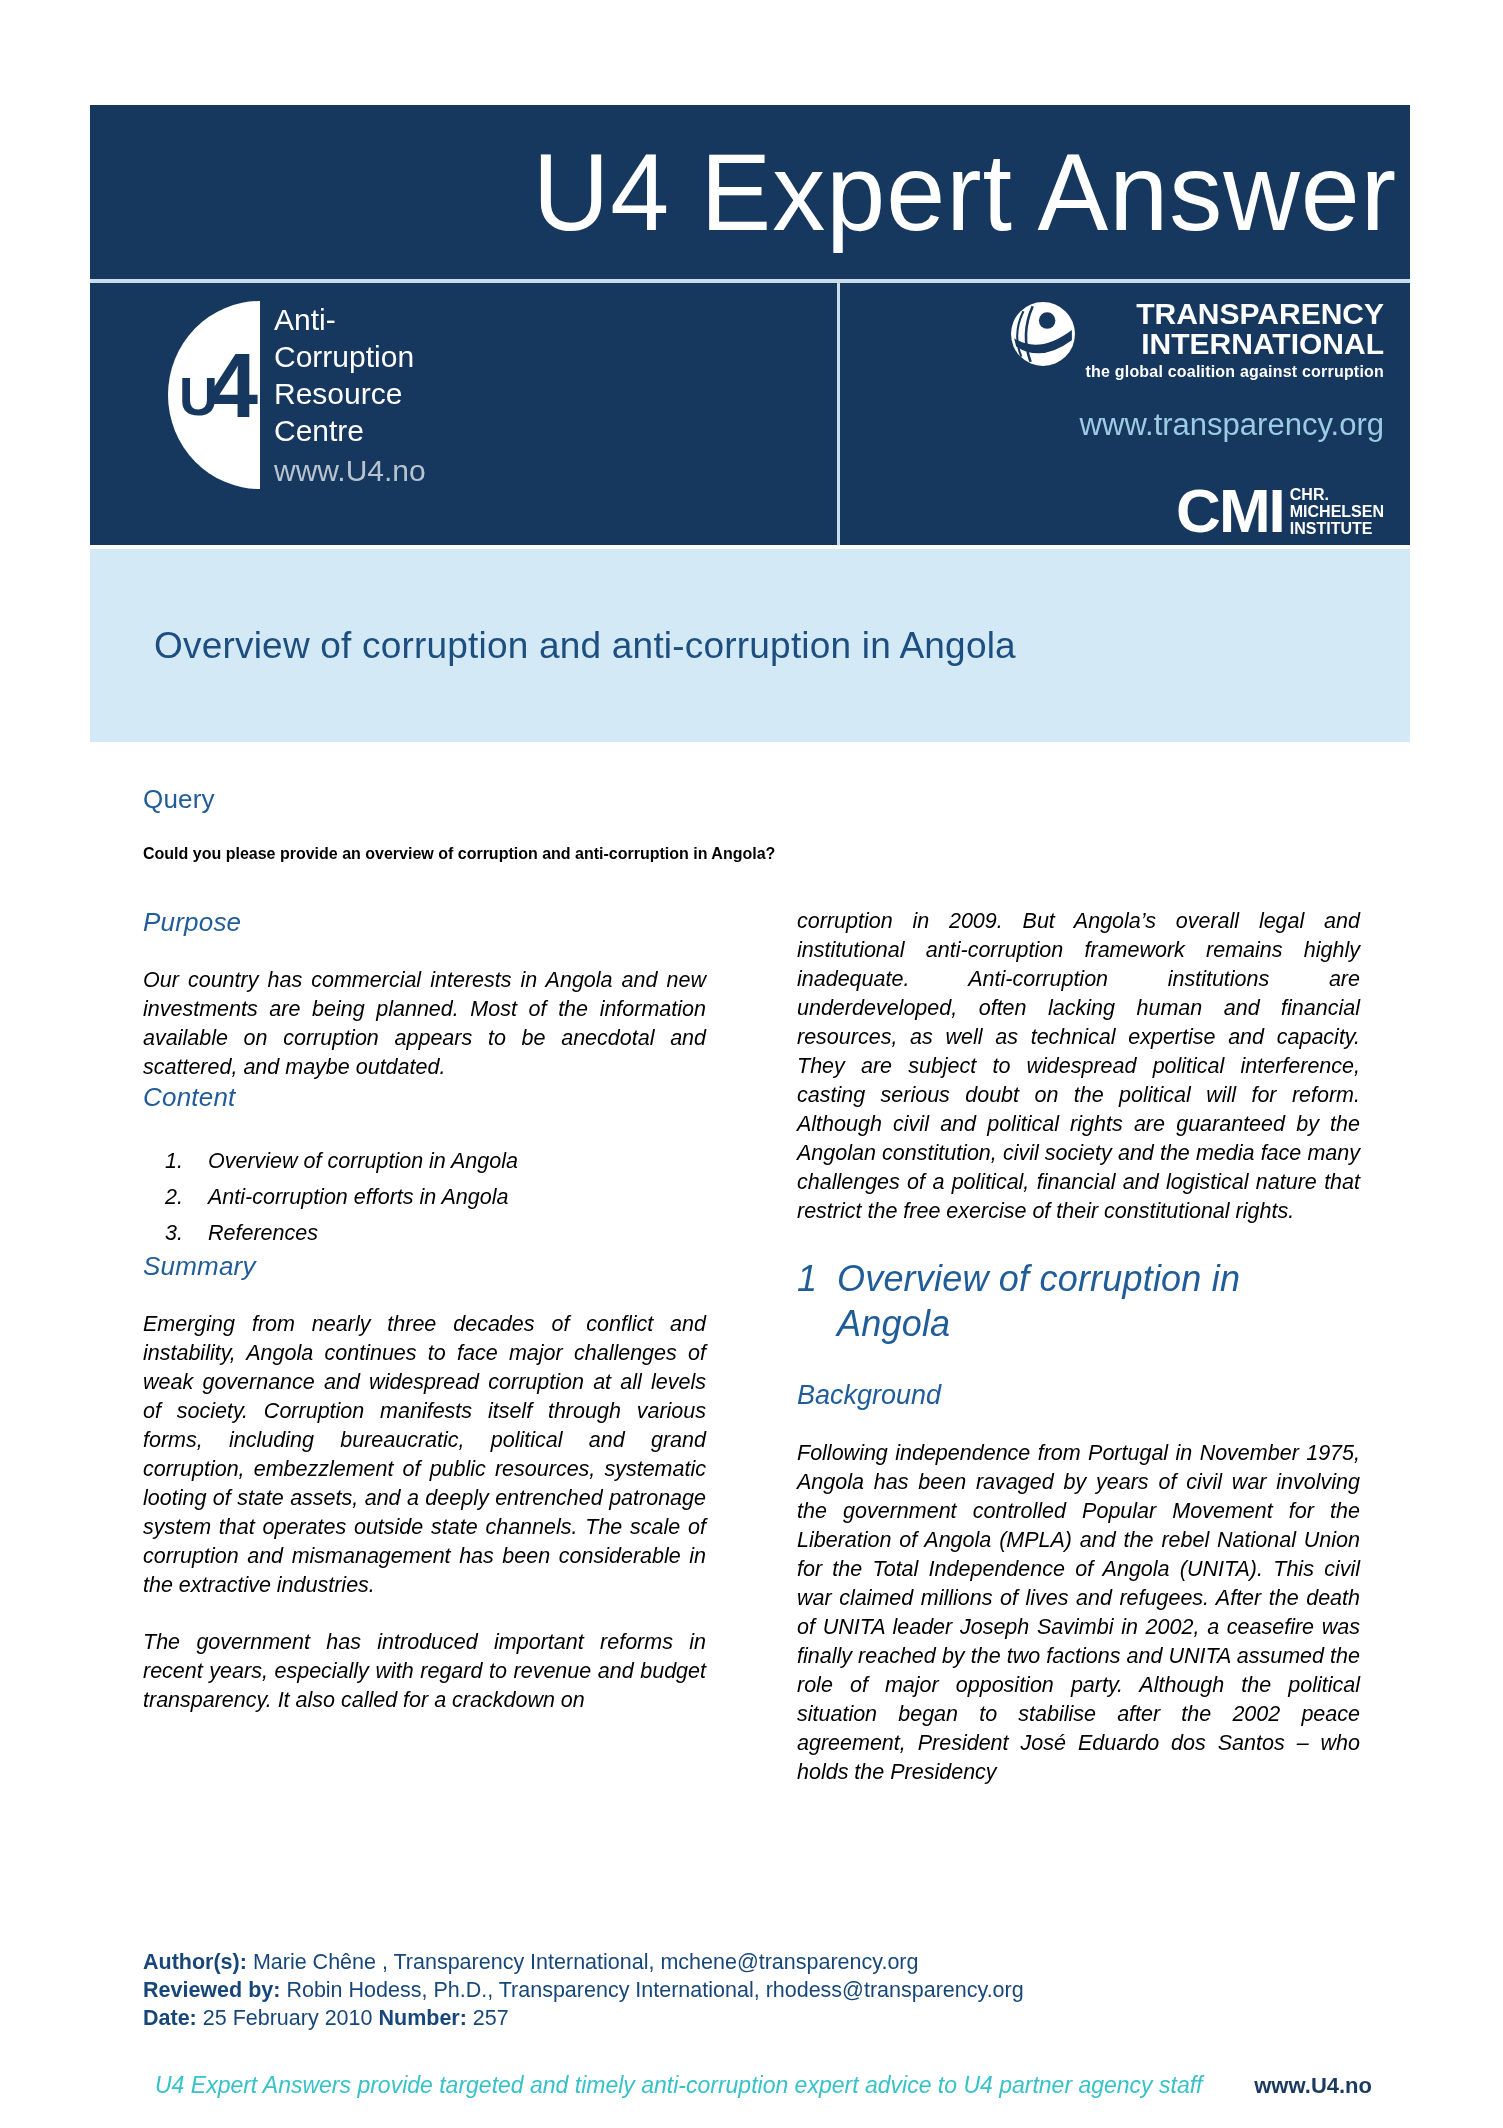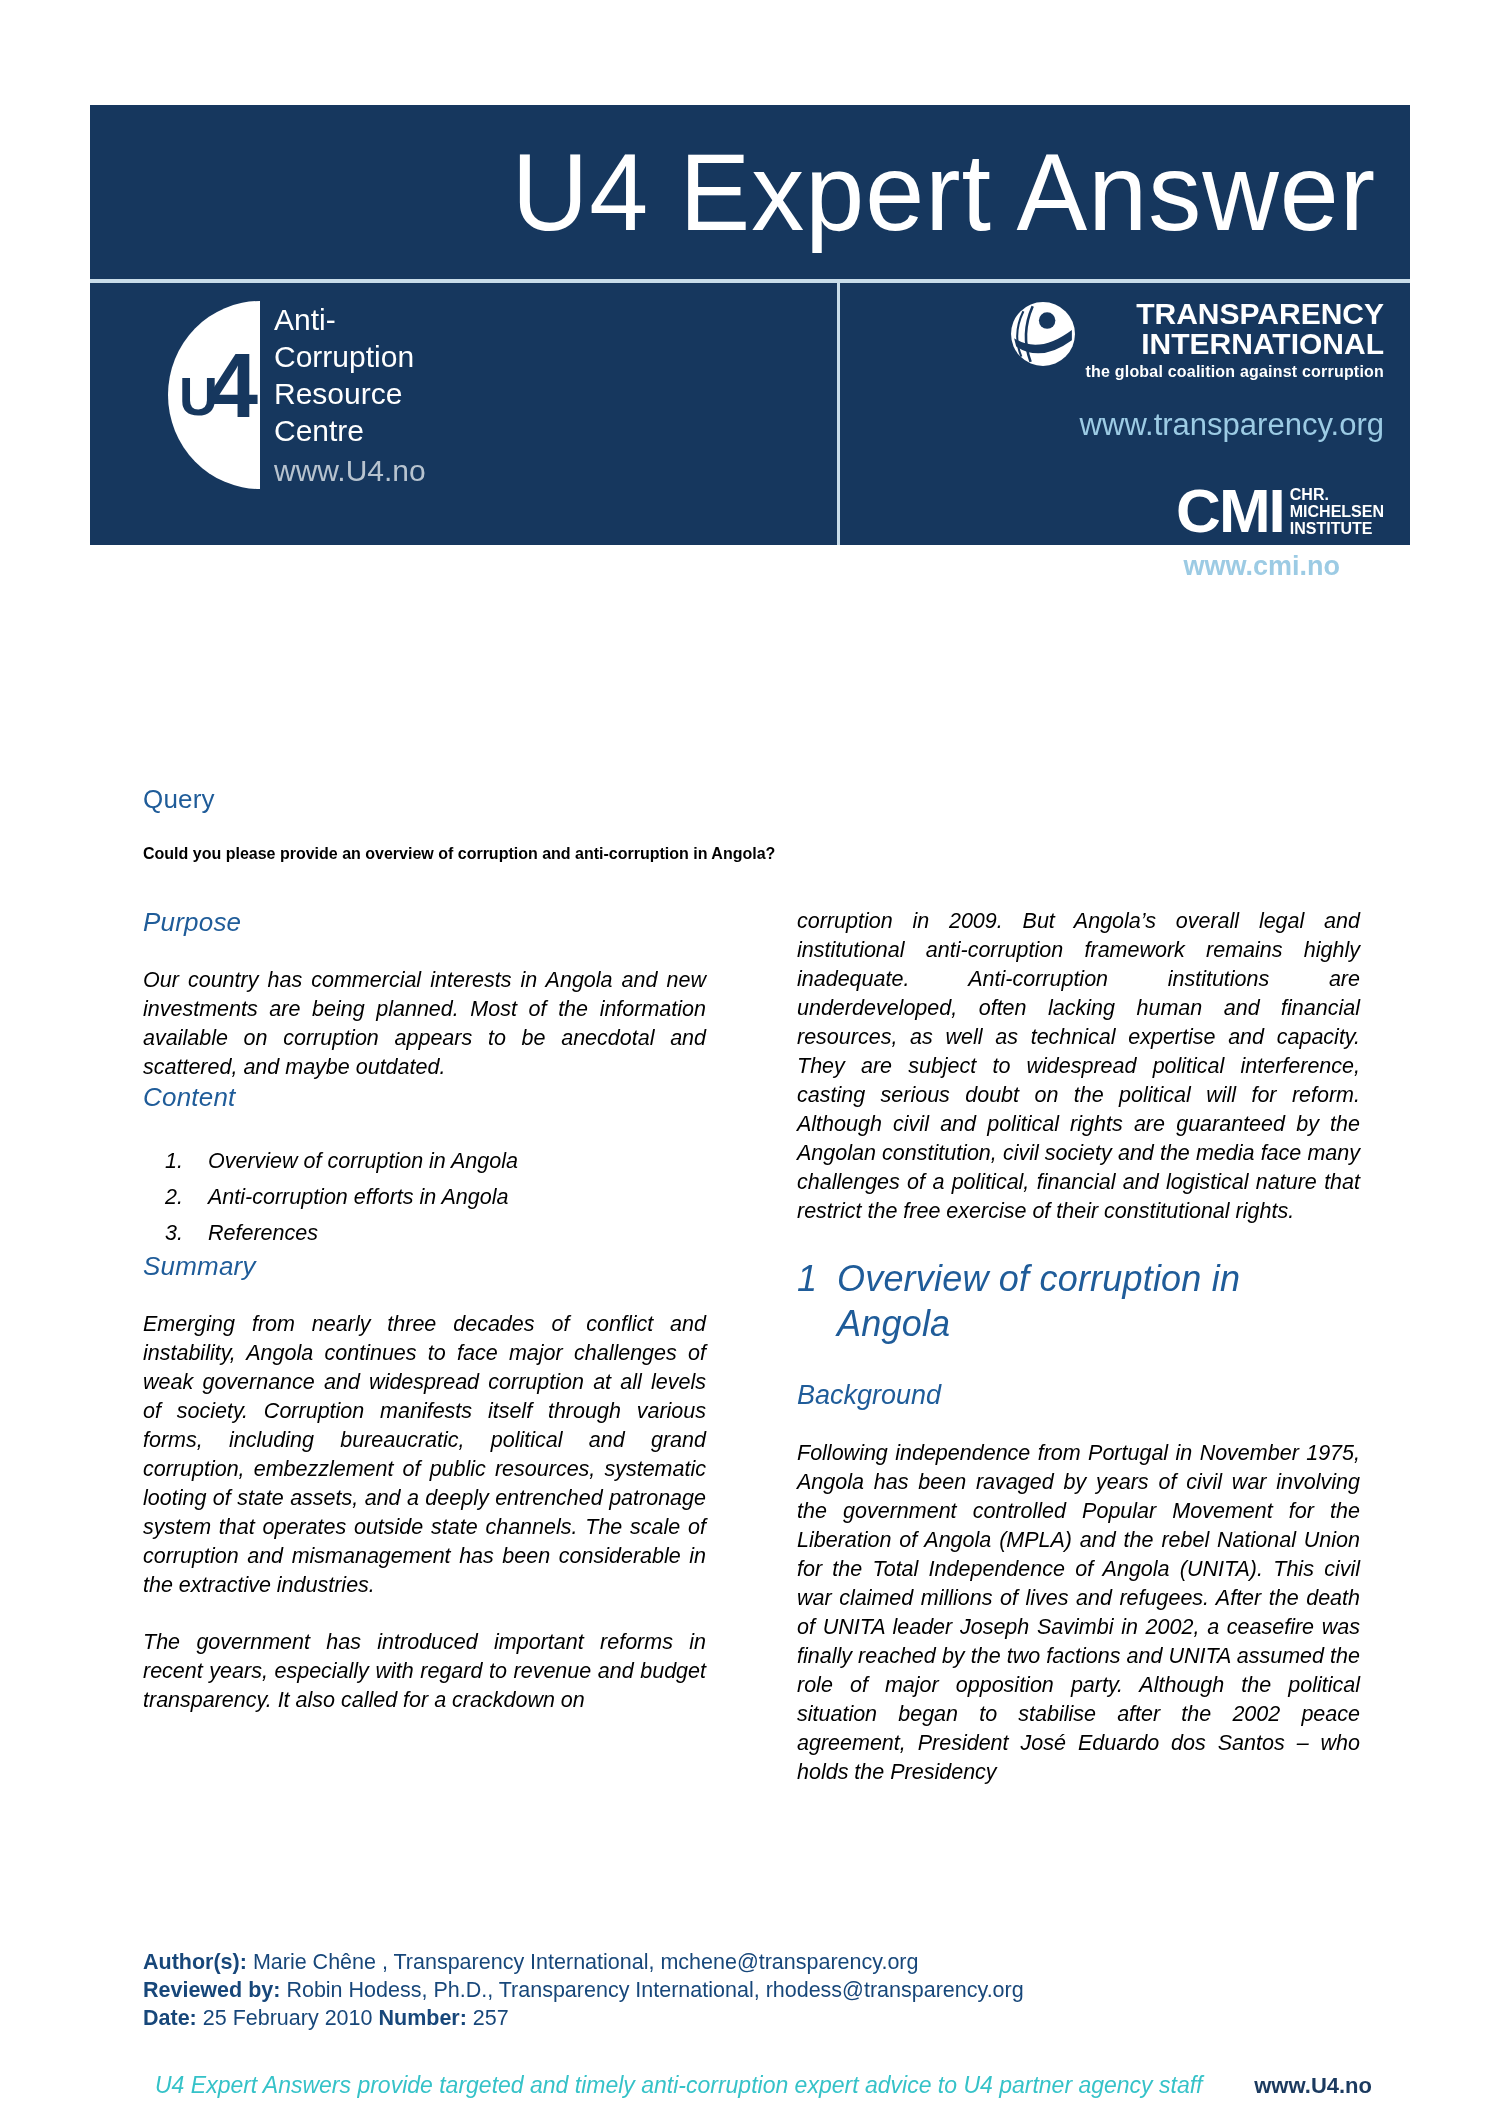--- a/index.html
+++ b/index.html
@@ -13,21 +13,21 @@
     --link-lblue:#9CCBE4;
     --logo-grey:#B7C3CF;
   }
   *{margin:0;padding:0;box-sizing:border-box;}
   html,body{background:#ffffff;}
   body{font-family:"Liberation Sans", sans-serif;}
   .page{position:relative;width:1503px;height:2128px;background:#fff;margin:0 auto;overflow:hidden;}
 
   
   .band-top{position:absolute;left:90px;top:105px;width:1320px;height:174px;background:var(--navy);
-    display:flex;align-items:center;justify-content:flex-end;padding-right:34px;}
+    display:flex;align-items:center;justify-content:flex-end;padding-right:13px;}
   .band-top .banner-title{color:#fff;font-size:106px;font-weight:400;letter-spacing:1px;line-height:1;
     transform:scaleY(1.04);transform-origin:center;white-space:nowrap;}
 
   
   .band-logos{position:absolute;left:90px;top:279px;width:1320px;height:266px;background:var(--navy);
     border-top:4px solid var(--pale-line);display:flex;}
   .cell-left{width:750px;border-right:3px solid var(--pale-line);display:flex;padding:16px 0 0 78px;}
   .cell-right{flex:1;display:flex;flex-direction:column;align-items:flex-end;padding:16px 26px 0 0;}
 
   .u4-disc{position:relative;width:92px;height:188px;background:#fff;
@@ -125,20 +125,23 @@
         <div class="cmi-lines">
           <div>CHR.</div>
           <div>MICHELSEN</div>
           <div>INSTITUTE</div>
         </div>
       </div>
       <div class="cmi-url">www.cmi.no</div>
     </div>
   </div>
 
+  <div class="band-title">
+    <div class="doc-title">Overview of corruption and anti-corruption in Angola</div>
+  </div>
 
   <div class="content">
     <h2 class="sec query-h">Query</h2>
     <div class="query-q">Could you please provide an overview of corruption and anti-corruption in Angola?</div>
 
     <div class="columns">
       <div class="col col-left">
         <h2 class="sec">Purpose</h2>
         <p class="body mt-para">Our country has commercial interests in Angola and new investments are being planned.  Most of the information available on corruption appears to be anecdotal and scattered, and maybe outdated.</p>
 

